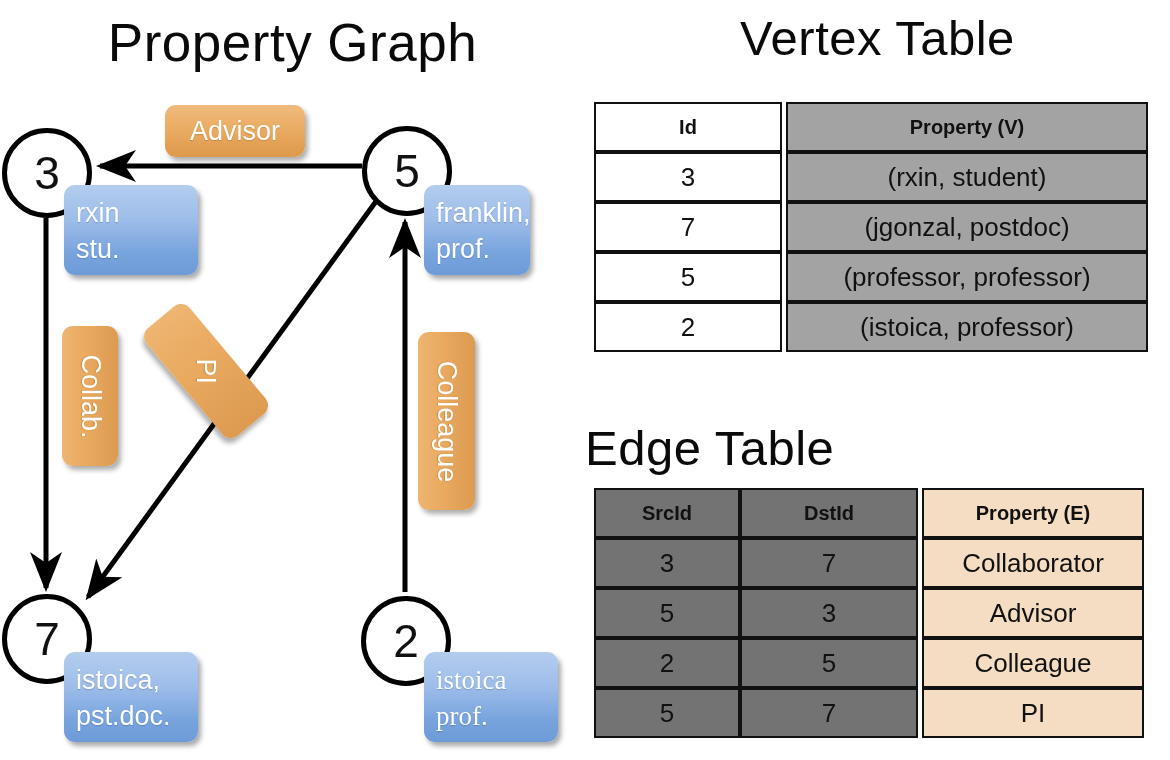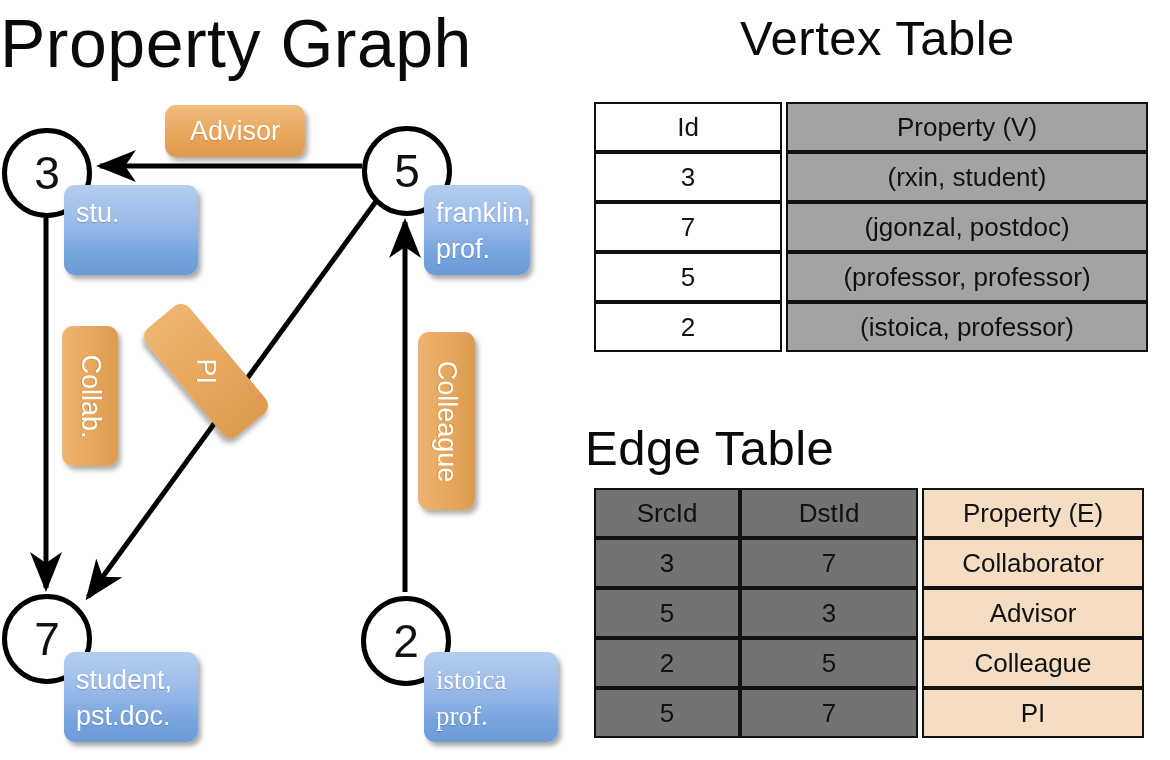--- a/index.html
+++ b/index.html
@@ -6,21 +6,21 @@
   body{width:1170px;height:760px;overflow:hidden;
        font-family:"Liberation Sans", sans-serif;color:#111;}
   #root{position:relative;width:1170px;height:760px;}
 
   
   .title{
     position:absolute;font-weight:300;color:#0a0a0a;
     font-family:"Liberation Sans", sans-serif;
     letter-spacing:.5px;white-space:nowrap;
   }
-  #title-property-graph{left:0;top:12px;width:585px;text-align:left;font-size:68px;line-height:62px;}
+  #title-property-graph{left:0;top:12px;width:585px;text-align:center;font-size:53px;line-height:62px;}
   #title-vertex-table {left:585px;top:8px;width:585px;text-align:center;font-size:49px;line-height:60px;}
   #title-edge-table   {left:585px;top:418px;width:585px;text-align:left;font-size:49px;line-height:60px;}
 
   
   #graph{position:absolute;left:0;top:0;width:585px;height:760px;}
   #graph-svg{position:absolute;left:0;top:0;width:585px;height:760px;}
 
   .node{
     position:absolute;border:5px solid #000;border-radius:50%;
     background:#fff;box-sizing:border-box;
@@ -54,21 +54,21 @@
   .edge-label.vert  > span{transform:rotate(90deg);display:block;}
   .edge-label.diag  > span{display:block;}
 
   
   .tbl{position:absolute;border-collapse:separate;border-spacing:0;}
   .tbl td{
     border:2px solid #111;
     font-size:26px;font-weight:300;text-align:center;
     color:#111;padding:0;height:50px;box-sizing:border-box;
   }
-  .tbl td.hdr{font-weight:normal;font-size:26px;}
+  .tbl td.hdr{font-weight:bold;font-size:20px;}
   .tbl td.v-id{background:#ffffff;width:188px;}
   .tbl td.v-prop{background:#a3a3a3;width:362px;}
   .tbl td.e-src,.tbl td.e-dst{background:#737373;}
   .tbl td.e-prop{background:#f5ddc3;}
 
   #vertex-table{left:594px;top:102px;}
   #vertex-table .gapcell{border:none;width:4px;padding:0;background:transparent;}
   #edge-table{left:594px;top:488px;}
   #edge-table .gapcell{border:none;width:4px;padding:0;background:transparent;}
   #edge-table td.e-src{width:146px;}
@@ -109,28 +109,29 @@
       <span>5</span>
     </div>
     <div class="node" style="left:2px;top:594px;width:90px;height:90px;">
       <span>7</span>
     </div>
     <div class="node" style="left:361px;top:596px;width:90px;height:90px;">
       <span>2</span>
     </div>
 
     <div class="prop-box" style="left:64px;top:185px;width:134px;height:90px;">
+      <div>rxin</div>
       <div>stu.</div>
     </div>
     <div class="prop-box" style="left:424px;top:185px;width:106px;height:90px;">
       <div>franklin,</div>
       <div>prof.</div>
     </div>
     <div class="prop-box" style="left:64px;top:652px;width:134px;height:90px;">
-      <div>student,</div>
+      <div>istoica,</div>
       <div>pst.doc.</div>
     </div>
     <div class="prop-box" style="left:424px;top:652px;width:134px;height:90px;font-family:Liberation Serif, serif;">
       <div>istoica</div>
       <div>prof.</div>
     </div>
 
     <div class="edge-label horiz" style="left:165px;top:105px;width:140px;height:52px;">
       <span>Advisor</span>
     </div>

